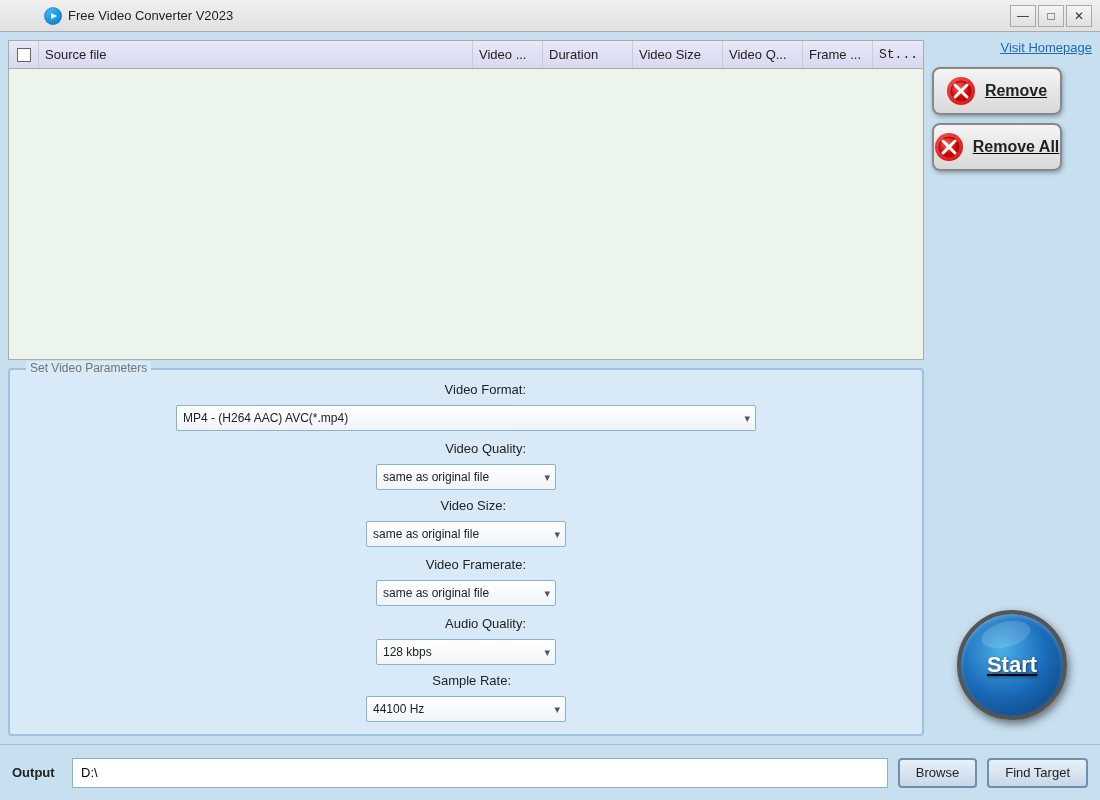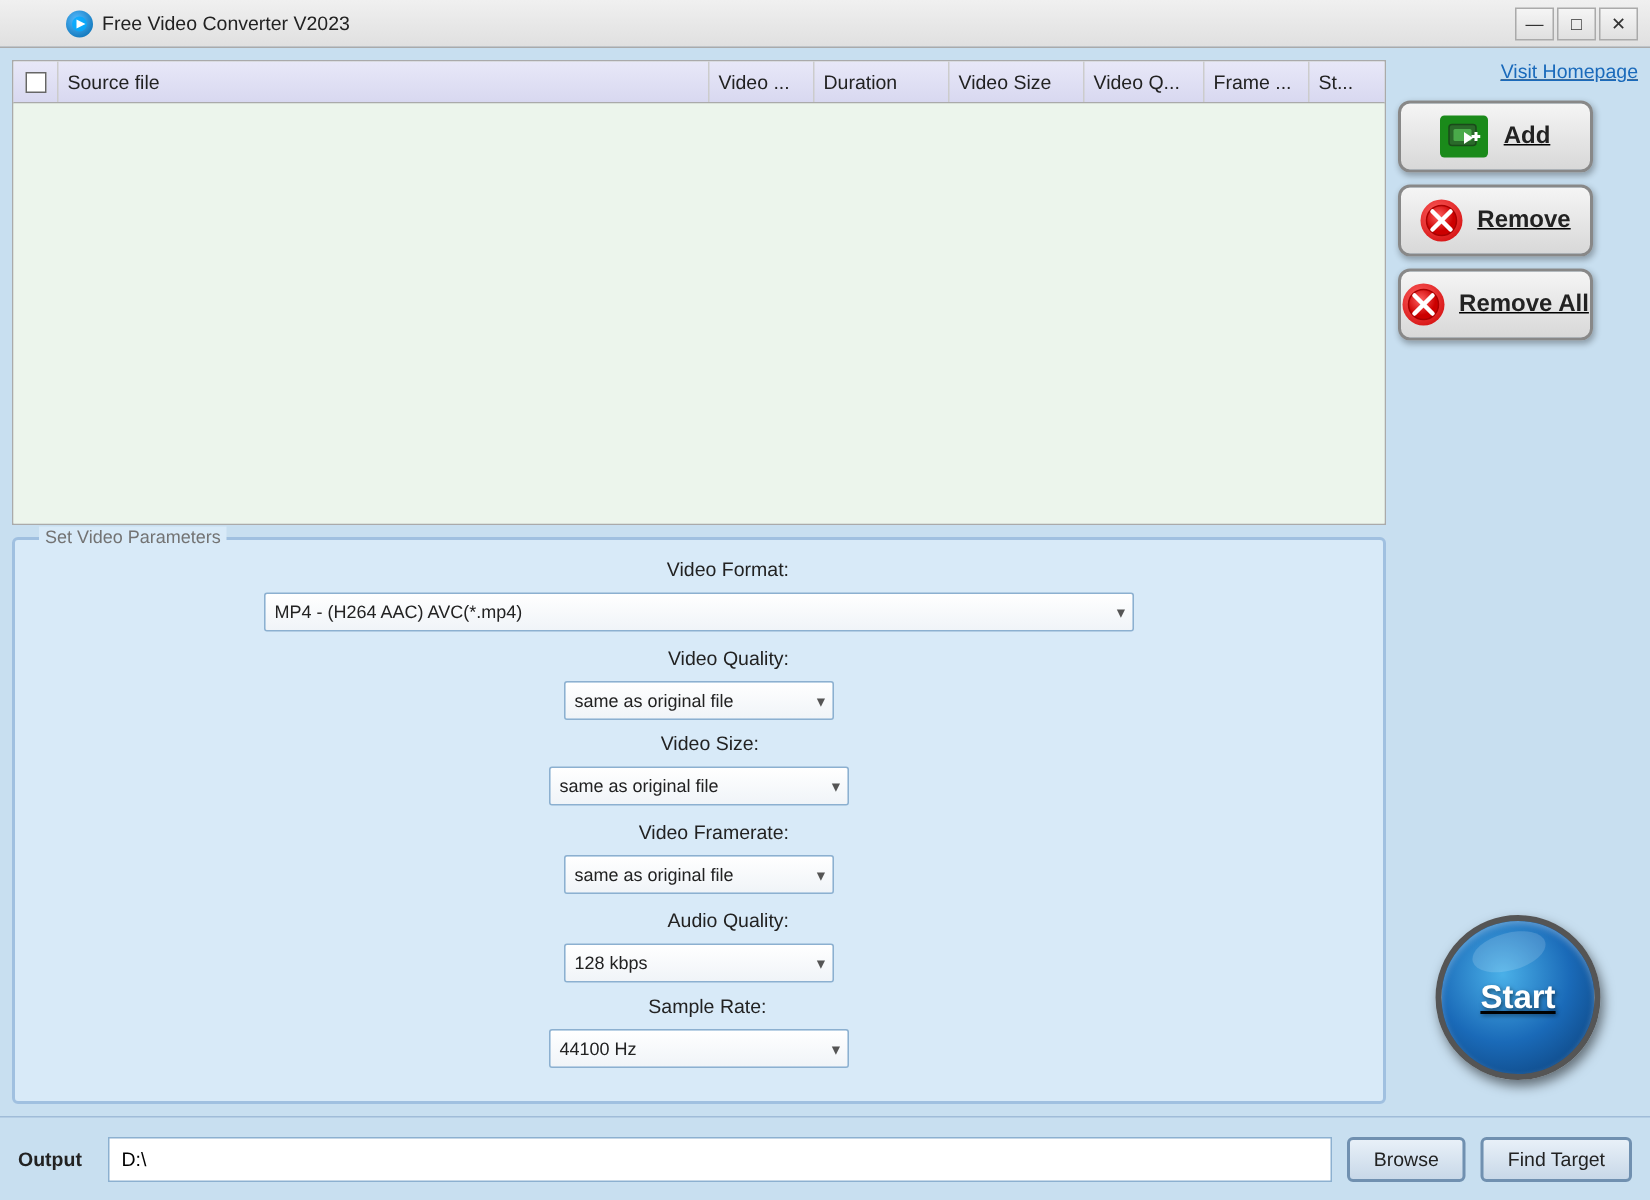--- a/index.html
+++ b/index.html
@@ -108,21 +108,21 @@
       font-weight: normal;
       color: #222;
       white-space: nowrap;
     }
     .col-source { flex: 3; }
     .col-video-fmt { width: 70px; }
     .col-duration { width: 90px; }
     .col-video-size { width: 90px; }
     .col-video-q { width: 80px; }
     .col-frame { width: 70px; }
-    .col-st { width: 50px; border-right: none; }
+    .col-st { width: 50px; border-right: none; font-family: Liberation Mono, monospace; }
 
     .table-body {
       flex: 1;
       background: #ecf5ec;
     }
 
     
     .params-panel {
       border: 2px solid #a0c0e0;
       background: #d8eaf8;
@@ -139,21 +139,21 @@
       font-size: 12px;
       color: #737373;
     }
     .param-row {
       display: flex;
       align-items: center;
       margin-bottom: 10px;
       gap: 8px;
       flex-direction: column;
     }
-    .param-row:last-child { margin-bottom: 10px; }
+    .param-row:last-child { margin-bottom: 0; }
     .param-label {
       color: #222;
       min-width: 120px;
       text-align: right;
     }
     .param-select-wrap {
       position: relative;
       display: inline-flex;
       align-items: center;
     }
@@ -437,32 +437,20 @@
           </select>
         </div>
       </div>
     </div>
 
   </div>
 
   <div class="right-panel">
     <a class="visit-link">Visit Homepage</a>
 
-    <button class="action-btn">
-      <span class="btn-icon-add">
-        <svg width="22" height="20" viewBox="0 0 22 20">
-          <rect x="1" y="2" width="18" height="14" rx="2" fill="#2a6a2a" stroke="#1a4a1a" stroke-width="1"></rect>
-          <rect x="4" y="5" width="12" height="8" rx="1" fill="#4aaa4a"></rect>
-          <polygon points="11,7 17,11 11,15" fill="white"></polygon>
-          <rect x="16" y="9" width="6" height="2" fill="white"></rect>
-          <rect x="18" y="7" width="2" height="6" fill="white"></rect>
-        </svg>
-      </span>
-      <span>Add</span>
-    </button>
 
     <button class="action-btn">
       <span class="btn-icon-remove">
         <svg width="22" height="22" viewBox="0 0 22 22">
           <circle cx="11" cy="11" r="10" fill="url(#rg1)" stroke="#aa0000" stroke-width="1"></circle>
           <defs>
               <radialGradient id="rg1" cx="40%" cy="35%">
                 <stop offset="0%" stop-color="#ff6060"></stop>
                 <stop offset="100%" stop-color="#cc0000"></stop>
               </radialGradient>

